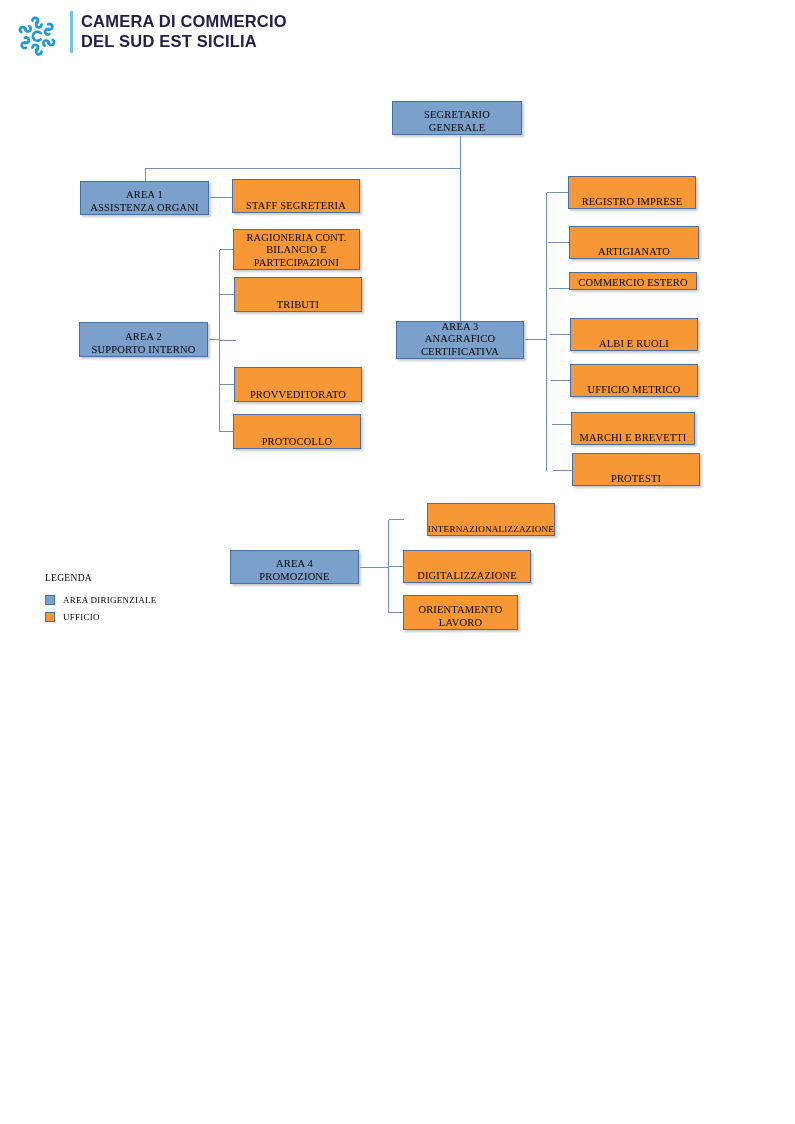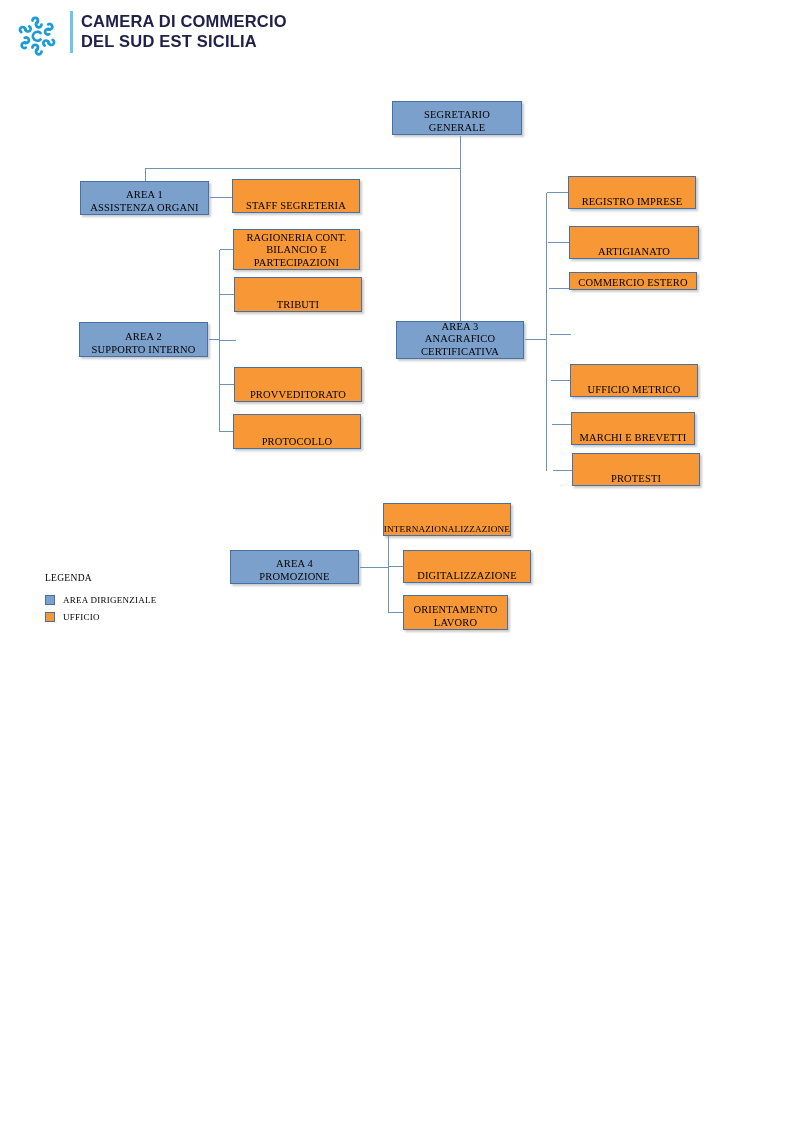--- a/index.html
+++ b/index.html
@@ -254,43 +254,46 @@
   </div>
   <div class="node office" style="left:568px; top:176px; width:128px; height:33px;">
     <span>REGISTRO IMPRESE</span>
   </div>
   <div class="node office" style="left:569px; top:226px; width:130px; height:33px;">
     <span>ARTIGIANATO</span>
   </div>
   <div class="node office" style="left:569px; top:272px; width:128px; height:18px;">
     <span>COMMERCIO ESTERO</span>
   </div>
+  <div class="node office" style="left:570px; top:318px; width:128px; height:33px;">
+    <span>ALBI E RUOLI</span>
+  </div>
   <div class="node office" style="left:570px; top:364px; width:128px; height:33px;">
     <span>UFFICIO METRICO</span>
   </div>
   <div class="node office" style="left:571px; top:412px; width:124px; height:33px;">
     <span>MARCHI E BREVETTI</span>
   </div>
   <div class="node office" style="left:572px; top:453px; width:128px; height:33px;">
     <span>PROTESTI</span>
   </div>
 
   <div class="node area" style="left:230px; top:550px; width:129px; height:34px;">
     <div>
       <span>AREA 4</span>
       <span>PROMOZIONE</span>
     </div>
   </div>
-  <div class="node office" style="left:383px; top:503px; width:128px; height:33px; font-size:9.2px;">
+  <div class="node office" style="left:427px; top:503px; width:128px; height:33px; font-size:9.2px;">
     <span>INTERNAZIONALIZZAZIONE</span>
   </div>
   <div class="node office" style="left:403px; top:550px; width:128px; height:33px;">
     <span>DIGITALIZZAZIONE</span>
   </div>
-  <div class="node office" style="left:403px; top:595px; width:105px; height:35px;">
+  <div class="node office" style="left:403px; top:595px; width:115px; height:35px;">
     <div>
       <span>ORIENTAMENTO</span>
       <span>LAVORO</span>
     </div>
   </div>
 
   <div id="legend">
     <div id="legend-title">LEGENDA</div>
     <div class="legend-row">
       <div class="legend-swatch area"></div>

